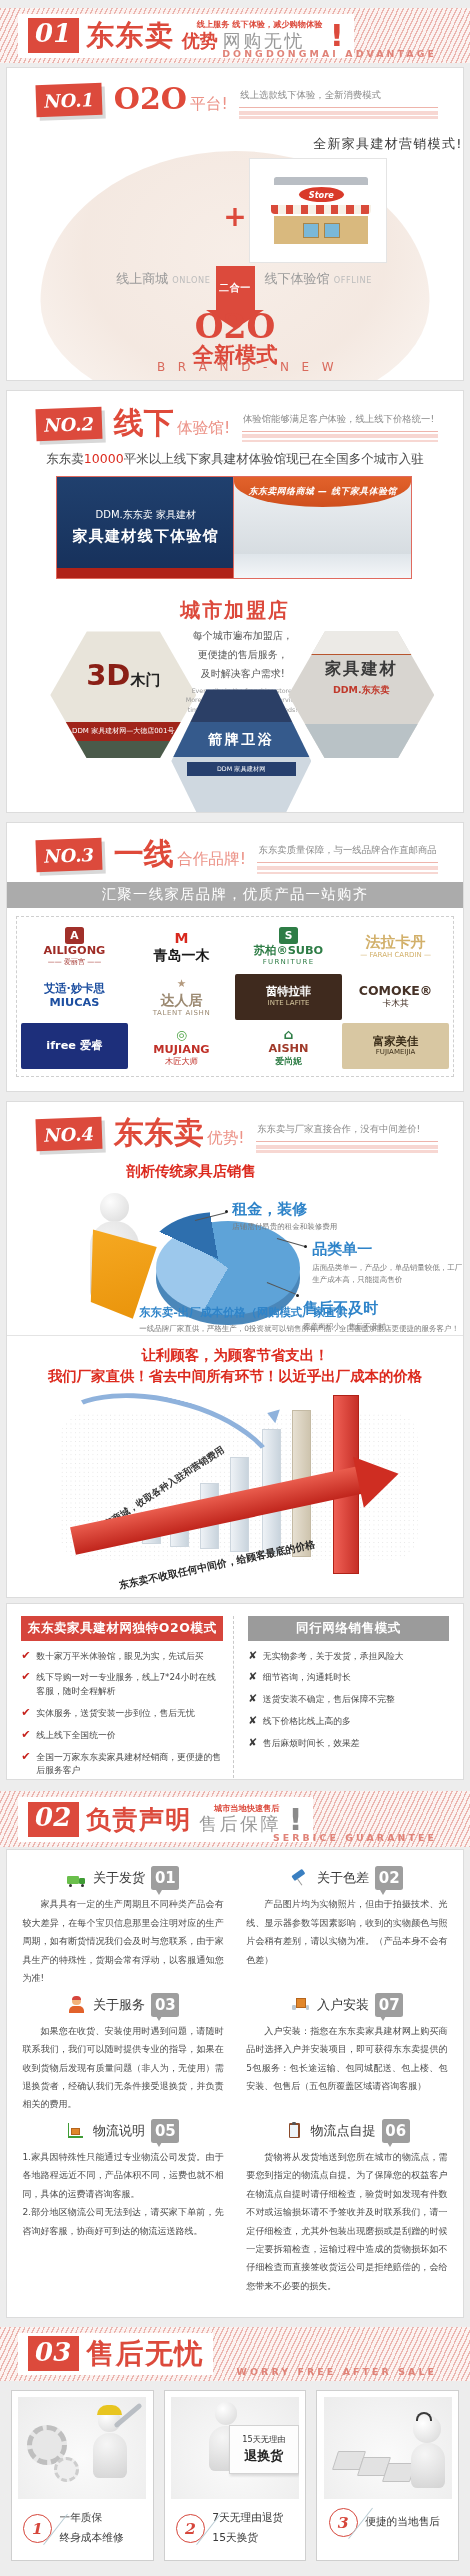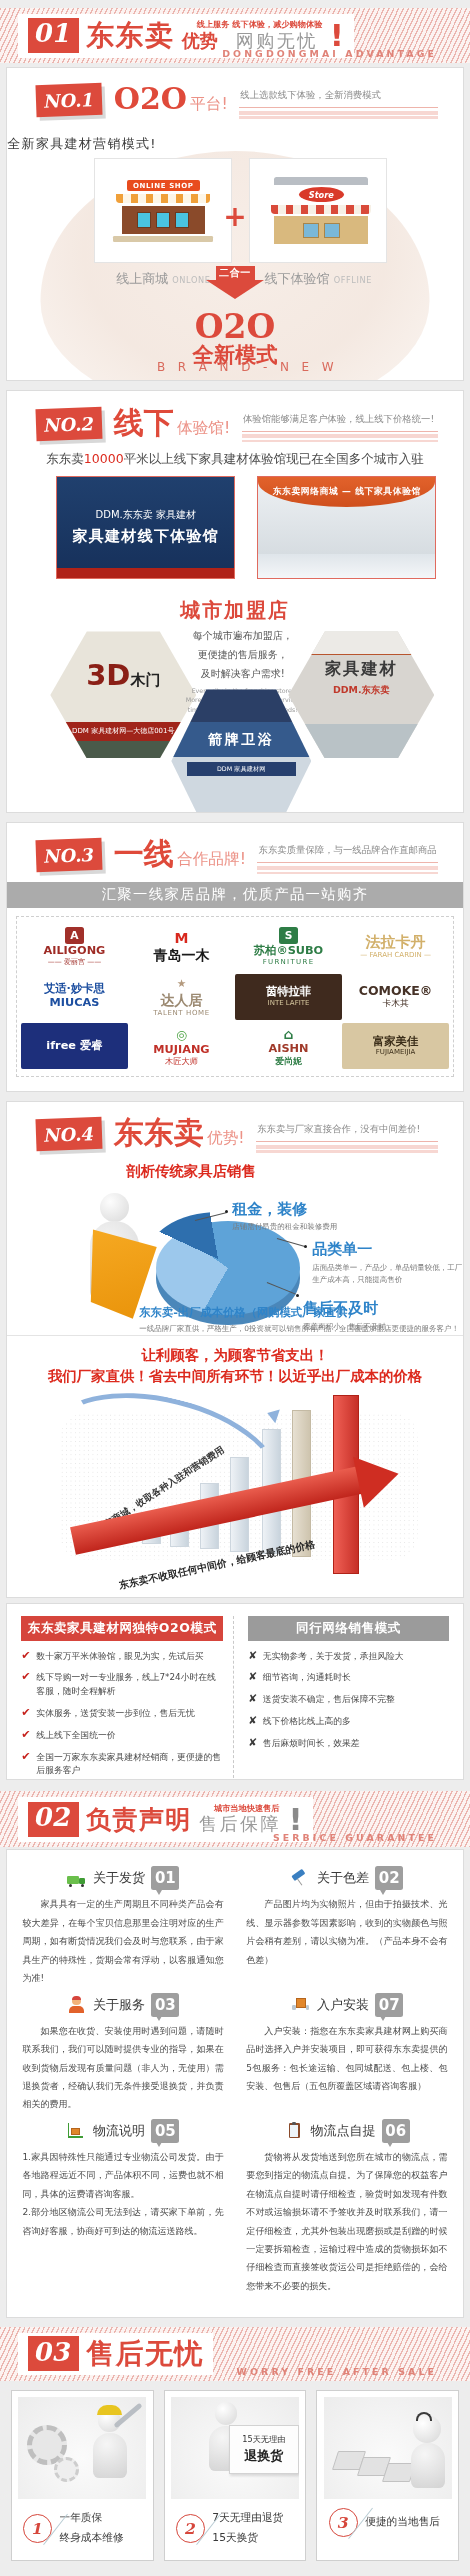--- a/index.html
+++ b/index.html
@@ -13,21 +13,21 @@
   .banner { position:relative; overflow:hidden; background:#fcf3f1; }
   .stripes { position:absolute; inset:0;
     background:repeating-linear-gradient(115deg, rgba(214,106,96,.45) 0 1.3px, transparent 1.3px 4.4px); }
   .panel { position:absolute; top:5.6px; bottom:5.6px; background:#fff;
     display:flex; align-items:center; padding:0 10px; gap:7.5px; }
   .num-chip { background:#dc4a3c; color:#fff; font-family:"DejaVu Serif",serif;
     font-style:italic; font-weight:bold; font-size:26px; line-height:1.15; padding:1.3px 7.5px 3.8px; }
   .brand-big { color:#dc4a3c; font-size:28px; font-weight:bold; letter-spacing:1.3px; }
   .tag-col { display:flex; flex-direction:column; line-height:1.25; }
   .tag-small { color:#dc4a3c; font-size:8.2px; font-weight:bold;padding-left:15px; }
-  .tag-row { display:flex; align-items:flex-end; gap:18px; }
+  .tag-row { display:flex; align-items:flex-end; gap:5px; }
   .word-adv { color:#dc4a3c; font-size:18px; font-weight:bold; }
   .word-rest { color:#9a9a9a; font-size:18px; letter-spacing:2.5px; }
   .bang { color:#dc4a3c; font-size:31px; font-weight:bold; line-height:.8; }
   .banner-en { position:absolute; right:33px; bottom:4.4px; color:#e08378;
     font-weight:bold; letter-spacing:3.1px; font-size:9.4px; }
   #banner1 { margin-top:8.2px; height:55px; }
   #banner2 { margin-top:11.3px; height:56px; }
   #banner3 { margin-top:8.8px; height:54px; }
   #banner1 .panel { left:17.6px; }
   #banner2 .panel { left:17.6px; }
@@ -48,21 +48,21 @@
   .sec-title { display:flex; align-items:baseline; white-space:nowrap; }
   .sec-title .t1 { color:#df4a3a; font-size:30px; font-weight:bold; line-height:1; }
   .sec-title .t1.serif { font-family:"DejaVu Serif",serif; }
   .sec-title .t2 { color:#ec9287; font-size:15.7px; margin-left:3.1px; }
   .sec-sub { flex:1; margin-top:5px; min-width:0; }
   .sec-sub .txt { color:#8a8a8a; font-size:9.4px; padding:0 1.3px 5px; border-bottom:1.3px solid #eeb4ab; white-space:nowrap; overflow:hidden; }
   .sec-sub .bar1 { height:3.8px; background:#f7d7d2; margin-top:2.5px; }
   .sec-sub .bar2 { height:2.5px; background:#f7d7d2; margin-top:1.9px; }
 
   
-  #no1-heading { text-align:left; font-size:13px; color:#3a3a3a; letter-spacing:1.3px; margin-top:16.3px; }
+  #no1-heading { text-align:right; font-size:13px; color:#3a3a3a; letter-spacing:1.3px; margin-top:16.3px; }
   #no1-stage { position:relative; height:223px; margin-top:2.5px; }
   .balloon { position:absolute; left:50%; top:-5px; transform:translateX(-50%);
     width:389px; height:263px; opacity:.5; border-radius:50% 50% 47% 47% / 57% 57% 43% 43%;
     background:radial-gradient(ellipse at 50% 38%, #efdccf 0%, #e9d2c3 55%, #f8efe8 100%); }
   .shopbox { position:absolute; top:2.5px; width:138px; height:105px; background:#fff;
     border:0.6px solid #e4e4e4; display:flex; flex-direction:column; align-items:center; justify-content:center; gap:2.5px; }
   #shopbox1 { left:87px; } #shopbox2 { left:242px;padding-left:6px; }
   .shop-sign { background:#e84c1e; color:#fff; font-size:7px; font-weight:bold; padding:1.9px 6.3px; border-radius:1.9px; letter-spacing:0.6px; }
   .store-sign { background:#d93a2a; color:#fff; font-size:8.2px; font-weight:bold; font-style:italic;
     padding:2.5px 10px; border-radius:50%; }
@@ -75,41 +75,41 @@
   .win { width:14px; height:16.3px; background:#4ac4e0; border:1.3px solid #6a3a20; }
   .win2 { width:16.3px; height:15px; background:#7ab8d8; border:1.3px solid #a8854a; }
   .shopbase { width:100px; height:5.6px; background:#d9c9a8; border-radius:1.3px; }
   .roofbar { width:94px; height:7.5px; background:#b9bec4; border-radius:2.5px 2.5px 0 0; }
   .shoplabel { position:absolute; top:114px; width:138px; text-align:center; color:#9a9a9a; font-size:13px; }
   .shoplabel .en { font-size:8.2px; color:#bdbdbd; letter-spacing:0.6px; }
   #plus-sign { position:absolute; left:50%; top:44px; transform:translateX(-50%);
     color:#dc4a3c; font-size:28px; font-weight:bold; }
   #down-arrow { position:absolute; left:50%; top:110px; transform:translateX(-50%); width:60px; }
   .da-shaft { margin:0 auto; width:39px; background:#dc4a3c; color:#fff; text-align:center;
-    font-size:10px; font-weight:bold; padding:0 0; letter-spacing:0.6px; }
+    font-size:10px; font-weight:bold; padding:15px 0; letter-spacing:0.6px; }
   .da-head { width:0; height:0; margin:0 auto; border-left:29.5px solid transparent;
     border-right:29.5px solid transparent; border-top:19px solid #dc4a3c; }
   #big-o2o { position:absolute; left:0; right:0; top:154px; text-align:center;
     color:#dc4a3c; font-family:"DejaVu Serif",serif; font-weight:bold; font-size:33px; line-height:1; }
   #big-mode { position:absolute; left:0; right:0; top:188px; text-align:center;
     color:#dc4a3c; font-weight:bold; font-size:21.3px; line-height:1; }
   #brand-new { position:absolute; left:0; right:0; top:204px; text-align:center;
     color:#d96a5c; font-size:12px; letter-spacing:4.4px;margin-left:25px; }
 
   
   #no2-desc { text-align:center; font-size:12.5px; color:#4a4a4a; margin-top:8.8px; }
   #no2-desc .hl { color:#dc2a1e; }
   #no2-photos { position:relative; height:110px; margin-top:7.5px; }
   .photo { position:absolute; top:0; width:179px; height:103px; border:1.3px solid #e06a5e; overflow:hidden; }
   #photo1 { left:49px; background:linear-gradient(#20406e,#16305a); display:flex; flex-direction:column;
     align-items:center; justify-content:center; gap:5px; }
   #photo1 .l1 { color:#fff; font-size:10px; }
   #photo1 .l2 { color:#fff; font-size:15px; font-weight:bold; letter-spacing:1.3px; }
   #photo1 .strip { position:absolute; bottom:0; left:0; right:0; height:10px; background:#b02218; }
-  #photo2 { left:250px; background:linear-gradient(#eef1f4,#cfd6db); }
+  #photo2 { left:226px; background:linear-gradient(#eef1f4,#cfd6db);font-style:italic; }
   #photo2 .arc { height:30px; background:linear-gradient(#e2622b,#cf4f1d);
     border-radius:0 0 60% 60% / 0 0 100% 100%; display:flex; align-items:center; justify-content:center; }
   #photo2 .arc span { color:#fff; font-size:8.8px; font-weight:bold; letter-spacing:0.6px; }
   #photo2 .floor { position:absolute; bottom:0; left:0; right:0; height:24px;
     background:linear-gradient(#dfe5ea,#f4f6f8); }
   #fr-title { text-align:center; color:#dc4a3c; font-size:20px; font-weight:bold; margin-top:11.3px; letter-spacing:1.9px; }
   #hex-stage { position:relative; height:188px; margin-top:2.5px; }
   .hex { position:absolute; clip-path:polygon(25% 0,75% 0,100% 50%,75% 100%,25% 100%,0 50%); overflow:hidden; }
   #hex1 { left:43px; top:5px; width:146px; height:127px; background:#e8e4da; }
   #hex1 .big { text-align:center; margin-top:30px; font-size:29px; font-weight:bold; color:#8a1f16; line-height:1; }
@@ -291,30 +291,20 @@
     </div>
     <div class="sec-sub">
       <div class="txt">线上选款线下体验，全新消费模式</div>
       <div class="bar1"></div>
         <div class="bar2"></div>
     </div>
   </div>
   <div id="no1-heading">全新家具建材营销模式!</div>
   <div id="no1-stage">
     <div class="balloon"></div>
-    <div id="shopbox1" class="shopbox">
-      <div class="shop-sign">ONLINE SHOP</div>
-      <div class="awning1"></div>
-      <div class="facade1">
-        <div class="win"></div>
-          <div class="win"></div>
-          <div class="win"></div>
-      </div>
-      <div class="shopbase"></div>
-    </div>
     <div id="plus-sign">+</div>
     <div id="shopbox2" class="shopbox">
       <div class="roofbar"></div>
       <div class="store-sign">Store</div>
       <div class="awning2"></div>
       <div class="facade2">
         <div class="win2"></div>
           <div class="win2"></div>
       </div>
     </div>
@@ -431,21 +421,21 @@
       <div class="brand-name" style="color:#d2b06a;font-size:15px;">法拉卡丹</div>
       <div class="brand-sub" style="color:#d2b06a;">— FARAH CARDIN —</div>
     </div>
     <div class="brand-cell">
       <div class="brand-name" style="color:#1d4fa0;">艾适·妙卡思</div>
       <div class="brand-sub" style="color:#1d4fa0;font-size:11.3px;font-weight:bold;">MIUCAS</div>
     </div>
     <div class="brand-cell">
       <div class="brand-chip" style="color:#b49a7e;">★</div>
       <div class="brand-name" style="color:#9c8a72;font-size:14px;">达人居</div>
-      <div class="brand-sub" style="color:#9c8a72;letter-spacing:0.6px;">TALENT HOME</div>
+      <div class="brand-sub" style="color:#9c8a72;letter-spacing:0.6px;">TALENT AISHN</div>
     </div>
     <div class="brand-cell" style="background:#3f2a1e;">
       <div class="brand-name" style="color:#ffffff;">茵特拉菲</div>
       <div class="brand-sub" style="color:#d8c9a0;">INTE LAFITE</div>
     </div>
     <div class="brand-cell">
       <div class="brand-name" style="color:#463227;font-size:12.5px;">COMOKE®</div>
       <div class="brand-sub" style="color:#463227;font-size:8.8px;">卡木其</div>
     </div>
     <div class="brand-cell" style="background:#1d2f7b;">

